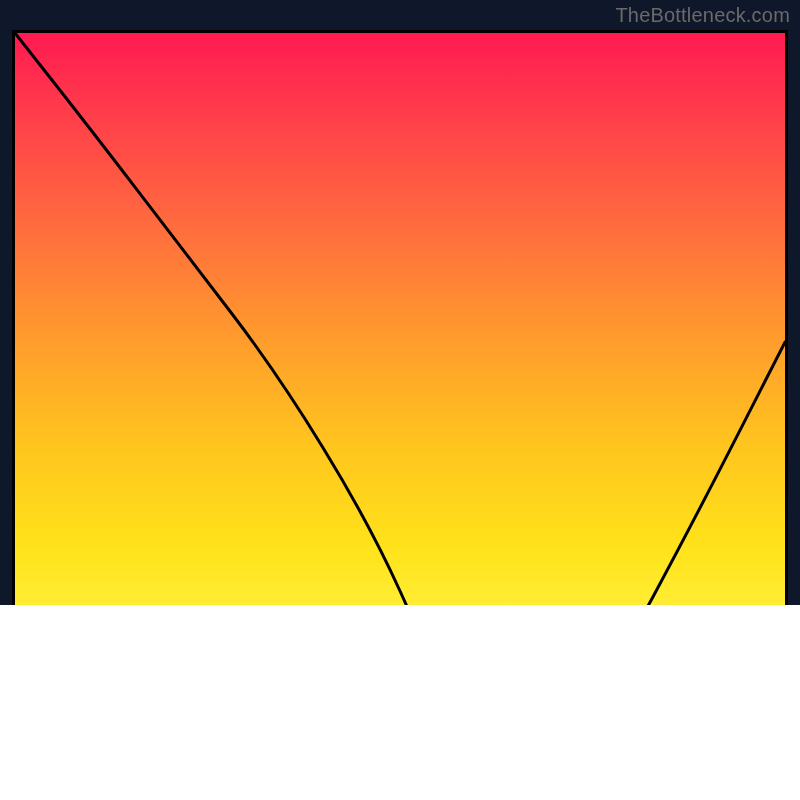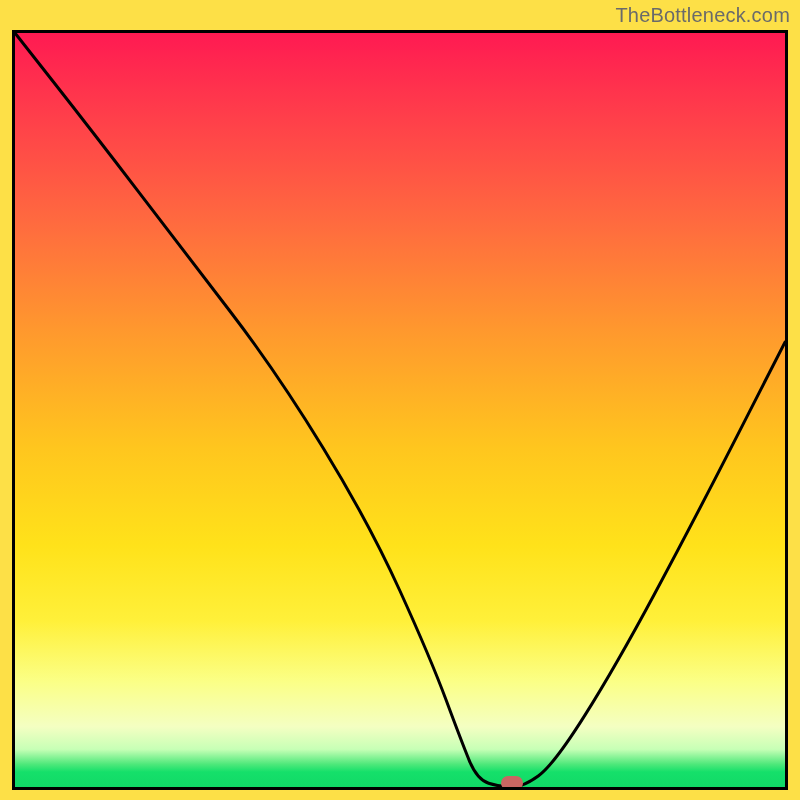--- a/index.html
+++ b/index.html
@@ -4,22 +4,22 @@
 <style>
   body {
     margin: 0;
     padding: 0;
     background: #ffffff;
     font-family: Arial, Helvetica, sans-serif;
   }
   .chart-container {
     position: relative;
     width: 800px;
-    height: 800px;
-    background: #fde047;
+    height: 605px;
+    background: #0f172a;
   }
   .watermark {
     position: absolute;
     top: 4px;
     right: 10px;
     font-size: 20px;
     font-weight: 500;
     color: #6a6a6a;
     letter-spacing: 0.2px;
   }

